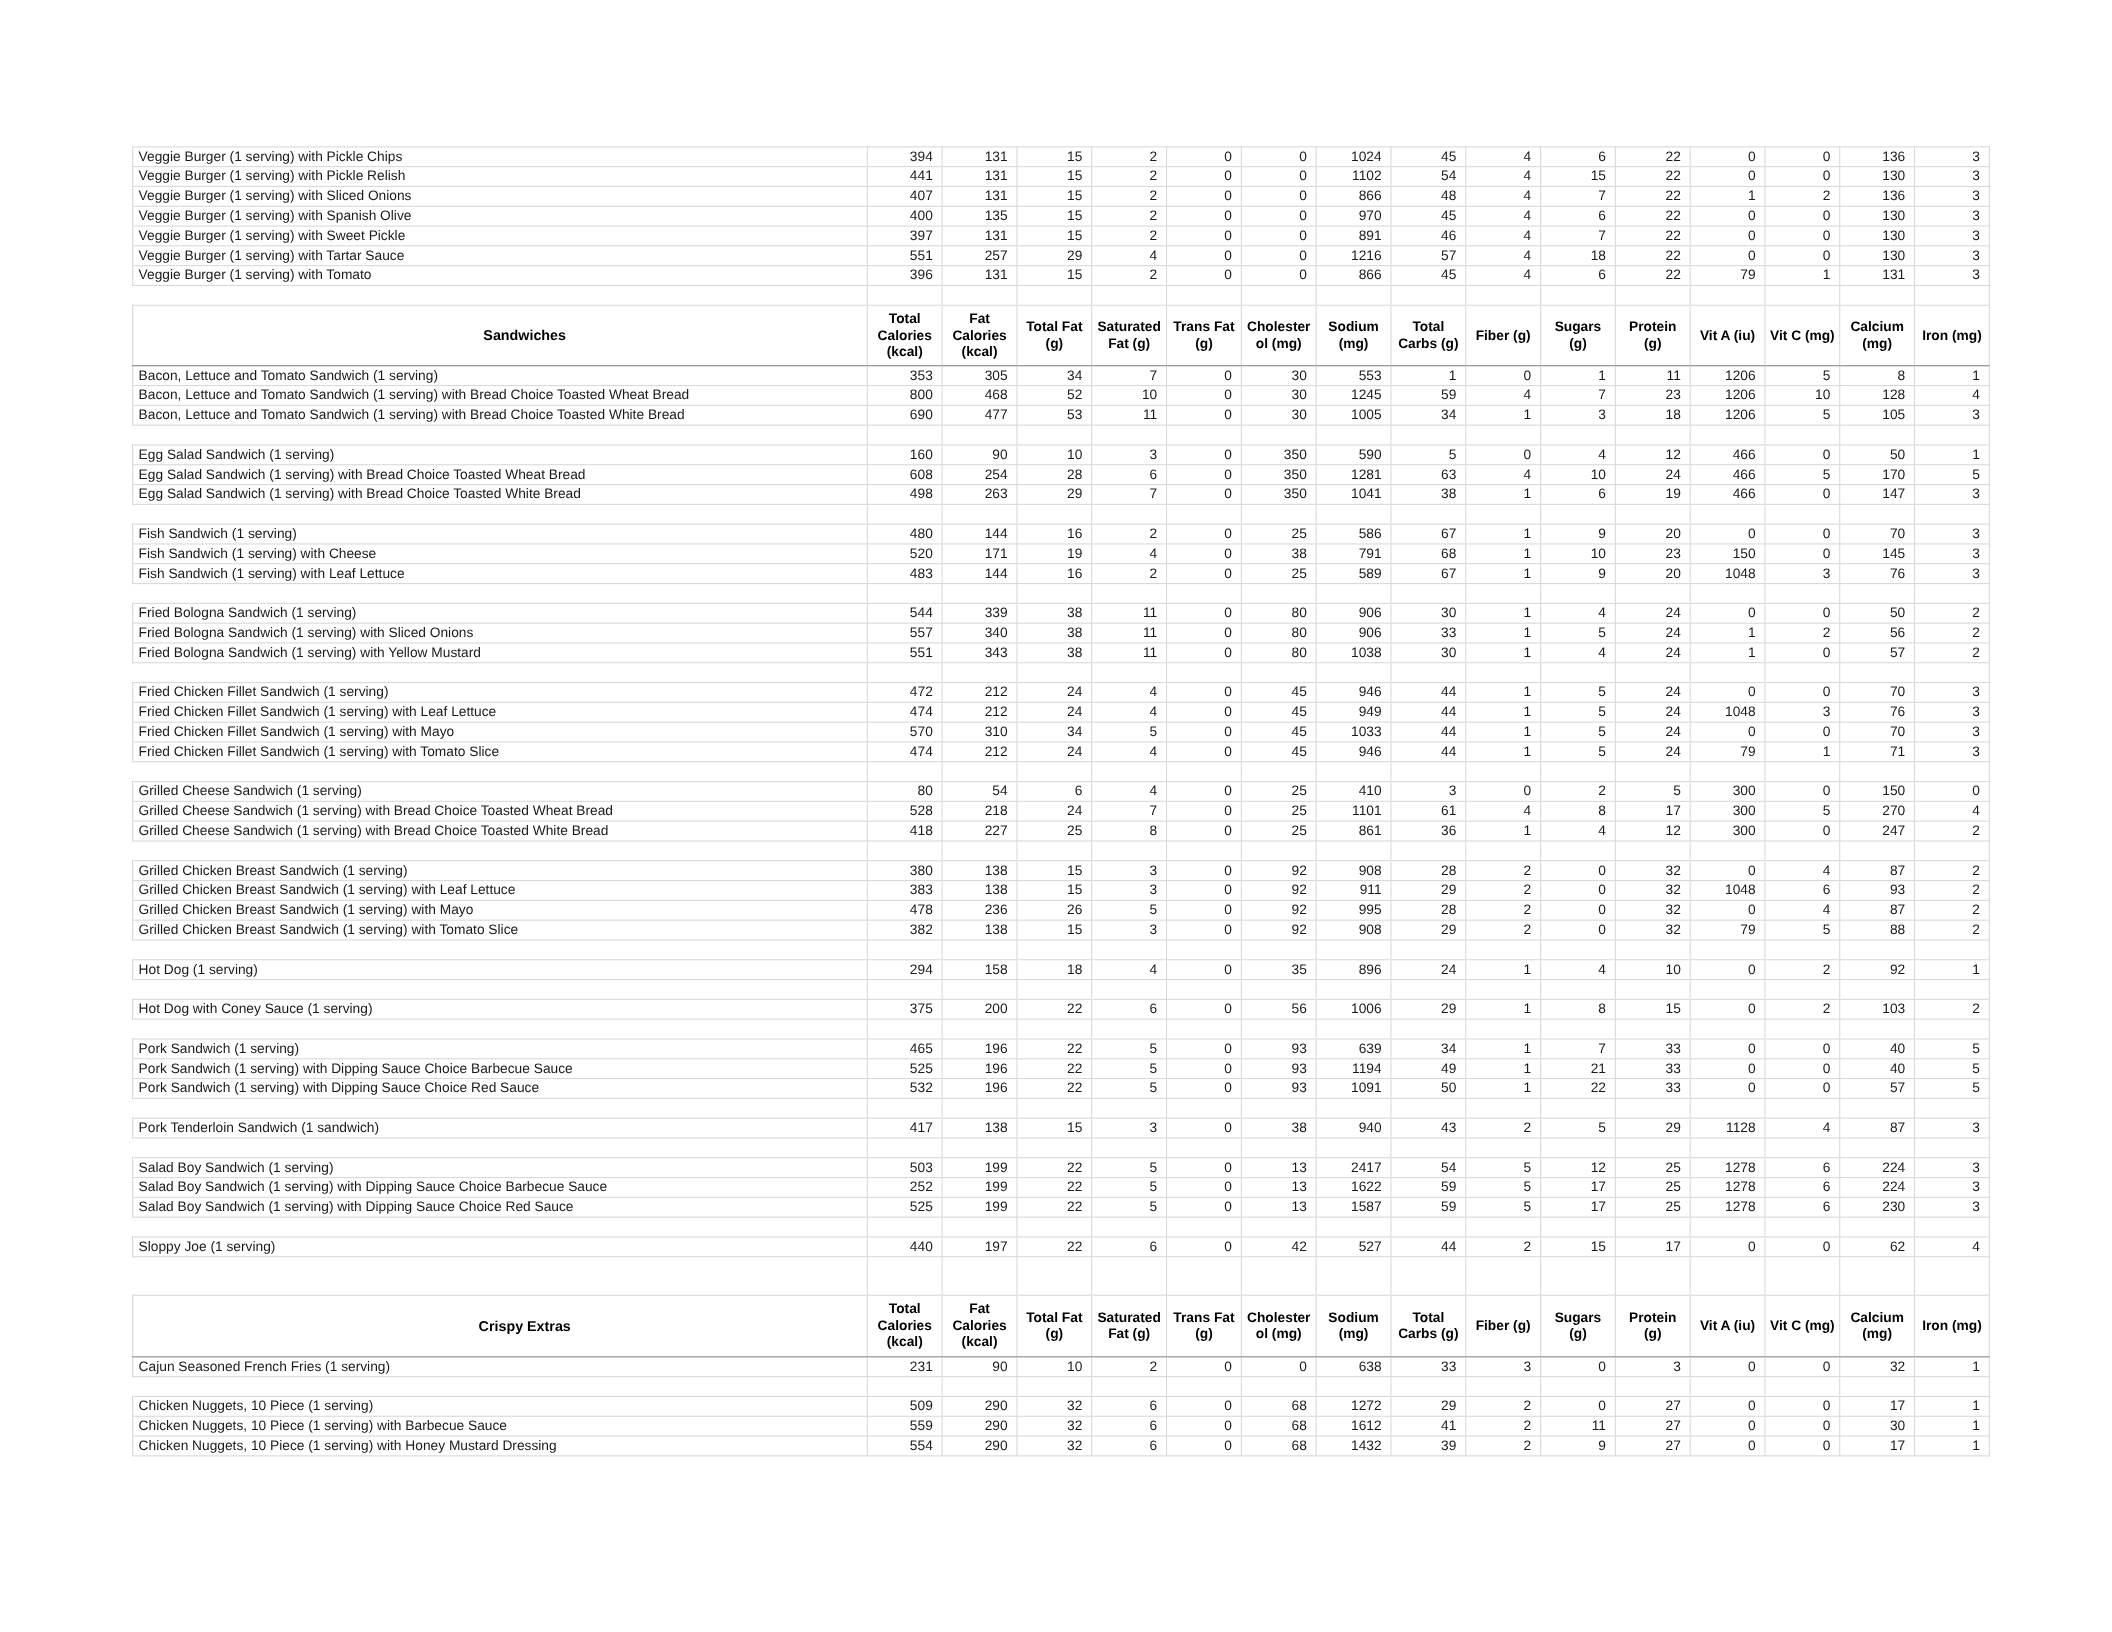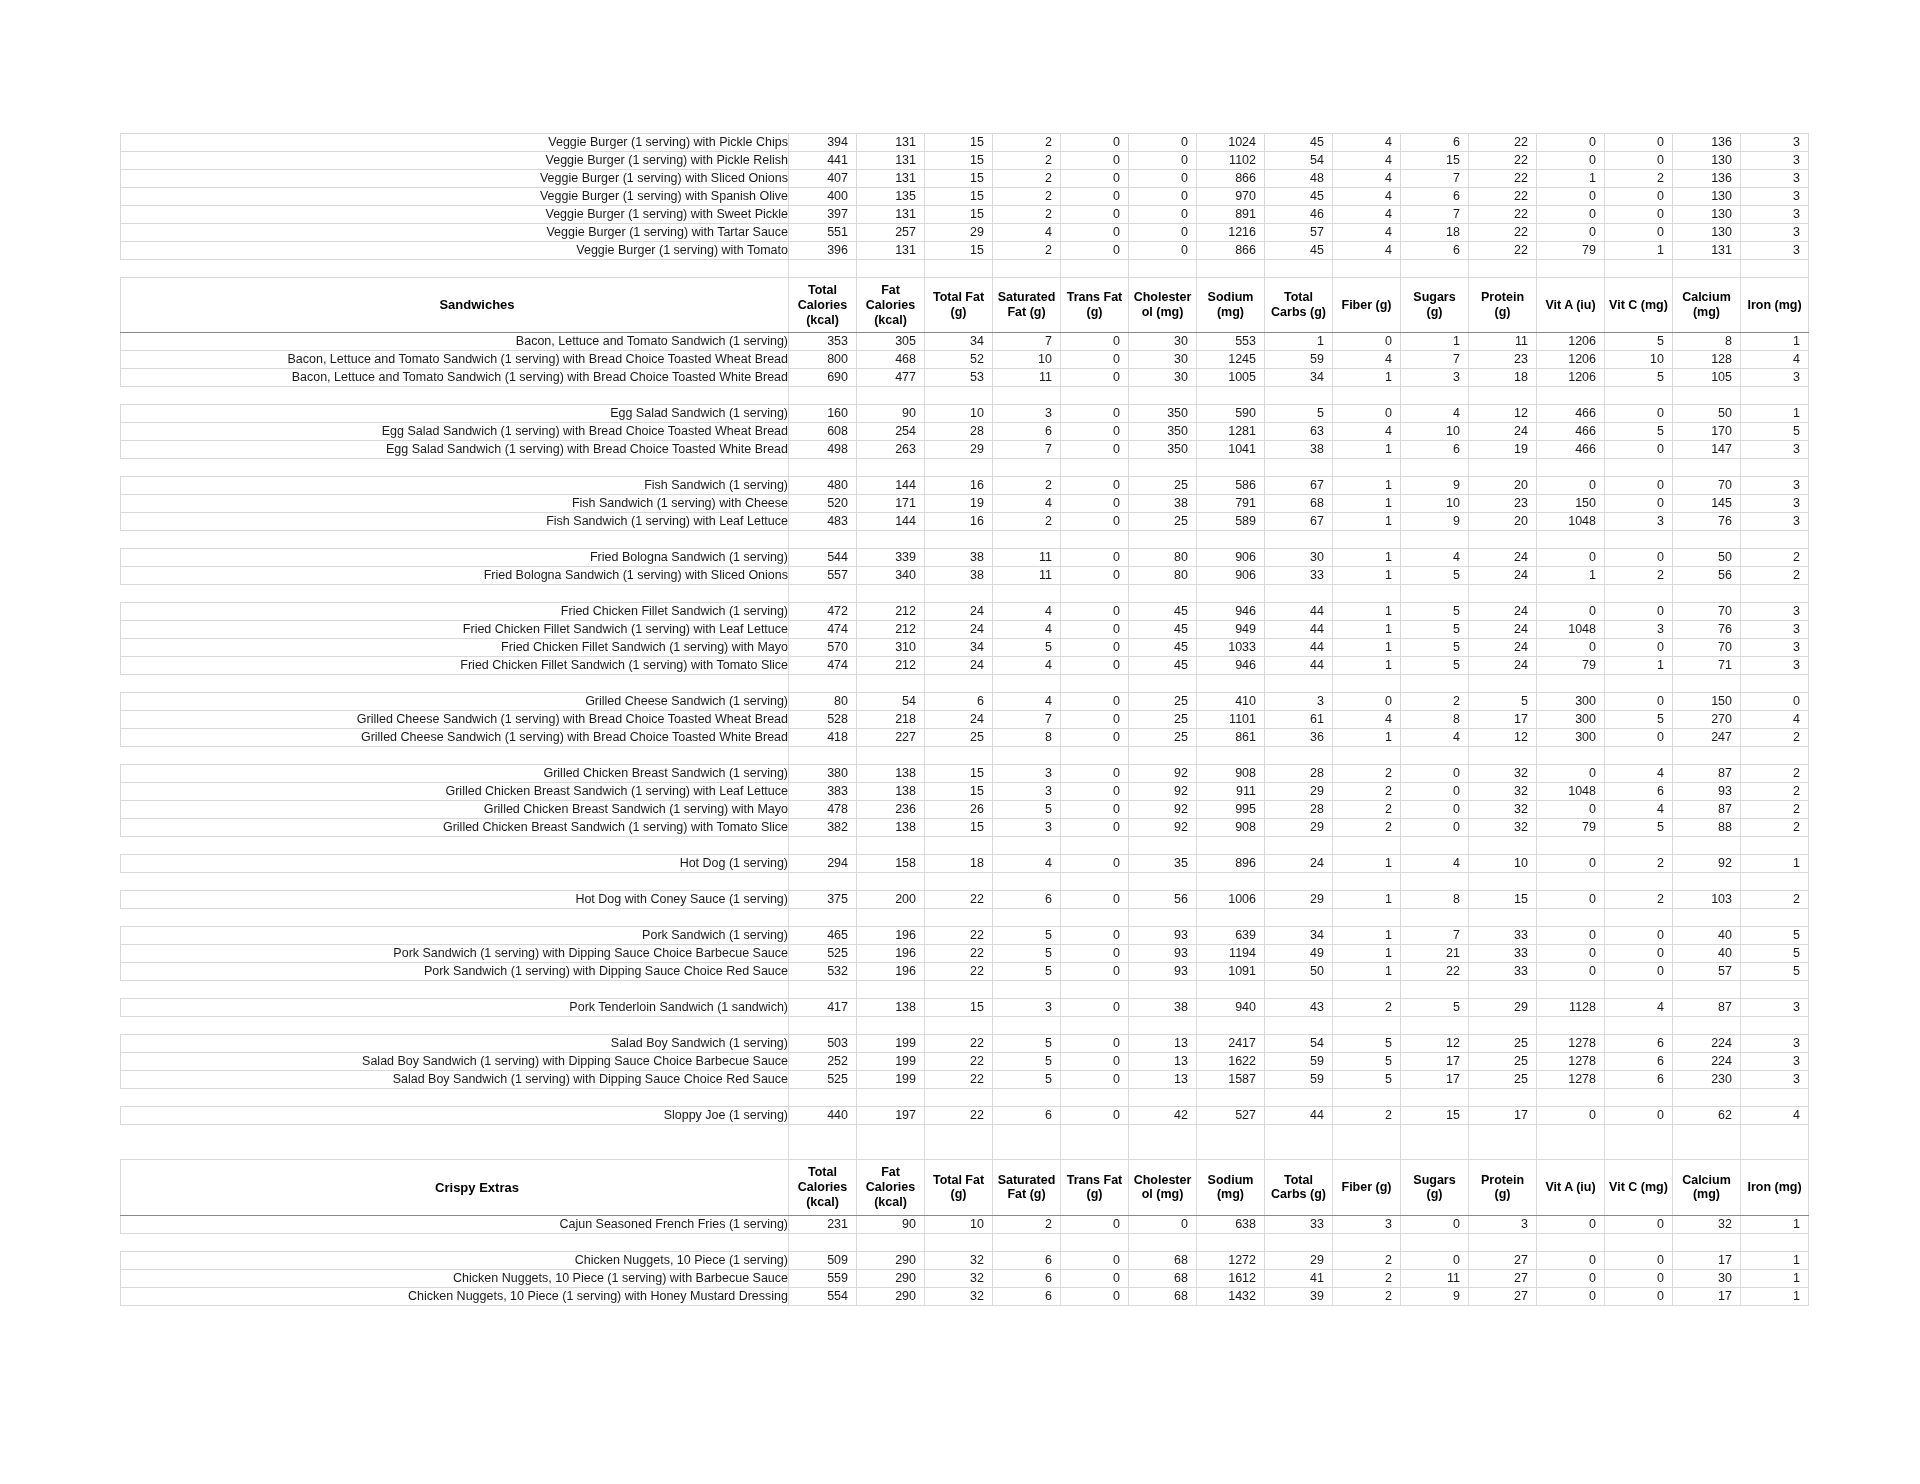--- a/index.html
+++ b/index.html
@@ -29,21 +29,21 @@
     height: 17px;
     padding: 0;
     line-height: 17px;
     overflow: hidden;
     white-space: nowrap;
     vertical-align: middle;
   }
   tr.item-row td.name-cell {
     border: 1px solid #d9d9d9;
     padding-left: 5px;
-    text-align: right;
+    text-align: left;
     margin-top: 16px;
   }
   tr.item-row td.val-cell {
     border: 1px solid #d9d9d9;
     padding-right: 8px;
     text-align: right;
   }
   tr.spacer-row td { border: none; height: 17px; }
   tr.spacer-row td.sp-name { border-right: 1px solid #d9d9d9; }
   tr.spacer-row td.sp-val  { border-left: 1px solid #d9d9d9; border-right: 1px solid #d9d9d9; }
@@ -500,20 +500,38 @@
           <td class="val-cell">906</td>
           <td class="val-cell">33</td>
           <td class="val-cell">1</td>
           <td class="val-cell">5</td>
           <td class="val-cell">24</td>
           <td class="val-cell">1</td>
           <td class="val-cell">2</td>
           <td class="val-cell">56</td>
           <td class="val-cell">2</td>
         </tr>
+        <tr class="item-row">
+          <td class="name-cell">Fried Bologna Sandwich (1 serving) with Yellow Mustard</td>
+          <td class="val-cell">551</td>
+          <td class="val-cell">343</td>
+          <td class="val-cell">38</td>
+          <td class="val-cell">11</td>
+          <td class="val-cell">0</td>
+          <td class="val-cell">80</td>
+          <td class="val-cell">1038</td>
+          <td class="val-cell">30</td>
+          <td class="val-cell">1</td>
+          <td class="val-cell">4</td>
+          <td class="val-cell">24</td>
+          <td class="val-cell">1</td>
+          <td class="val-cell">0</td>
+          <td class="val-cell">57</td>
+          <td class="val-cell">2</td>
+        </tr>
         <tr class="spacer-row">
           <td class="sp-name"></td>
           <td class="sp-val"></td>
           <td class="sp-val"></td>
           <td class="sp-val"></td>
           <td class="sp-val"></td>
           <td class="sp-val"></td>
           <td class="sp-val"></td>
           <td class="sp-val"></td>
           <td class="sp-val"></td>

